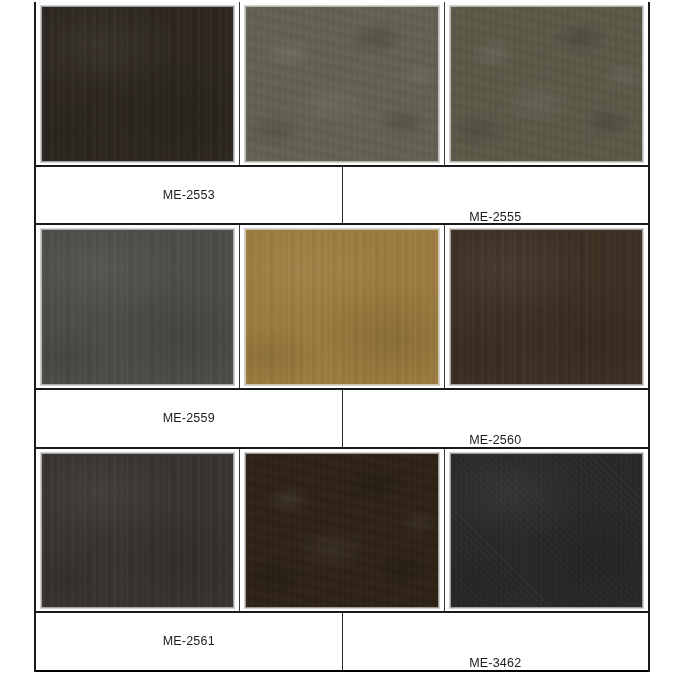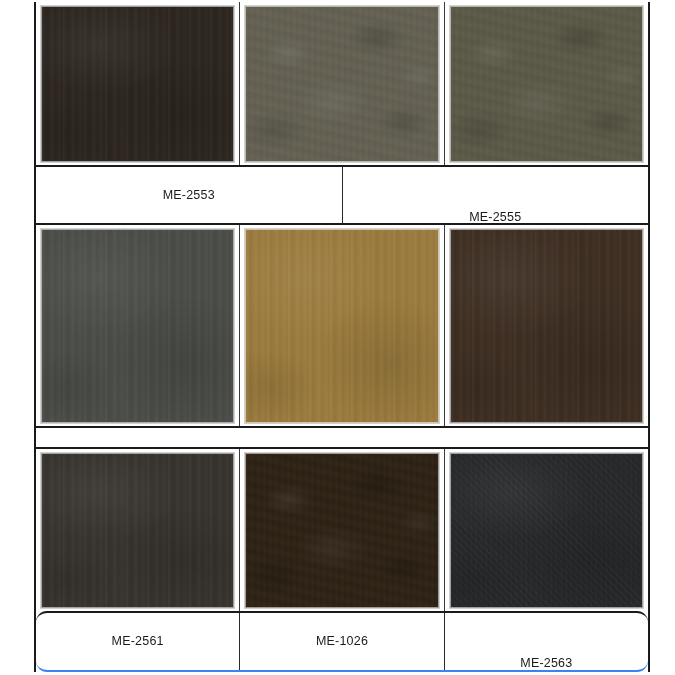--- a/index.html
+++ b/index.html
@@ -148,21 +148,21 @@
     border-right: 1px solid #2a2a2a;
     line-height: 1;
     white-space: nowrap;
   }
   .label-cell:last-child { border-right: none; margin-top: 44px; }
 
   
   .swatch-cell { border-right: 1px solid #3a3a3a; }
   .swatch-cell:last-child { border-right: none; }
 
-  .swatch-row:last-child .label-band { border-bottom: 2px solid #3b82f6; border-radius: 11px; }
+  .swatch-row:last-child .label-band { border-bottom: 2px solid #000000; }
 </style>
 </head>
 <body style="background: rgb(255, 255, 255);">
 
 <div id="swatch-catalog">
 
   <div class="swatch-row">
     <div class="swatch-images">
       <div class="swatch-cell">
         <div class="swatch-chip" style="background-color: rgb(45, 38, 32);"></div>
@@ -186,35 +186,36 @@
         <div class="swatch-chip" style="background-color: rgb(75, 77, 72);"></div>
       </div>
       <div class="swatch-cell">
         <div class="swatch-chip" style="background-color: rgb(156, 124, 62);"></div>
       </div>
       <div class="swatch-cell">
         <div class="swatch-chip" style="background-color: rgb(62, 46, 34);"></div>
       </div>
     </div>
     <div class="label-band">
+      <div class="label-cell">ME-2559</div>
+      <div class="label-cell">ME-2560</div>
     </div>
   </div>
 
   <div class="swatch-row">
     <div class="swatch-images">
       <div class="swatch-cell">
         <div class="swatch-chip" style="background-color: rgb(55, 51, 46);"></div>
       </div>
       <div class="swatch-cell">
         <div class="swatch-chip mottled" style="background-color: rgb(44, 33, 19);"></div>
       </div>
       <div class="swatch-cell">
         <div class="swatch-chip speckle" style="background-color: rgb(38, 40, 42);"></div>
       </div>
     </div>
     <div class="label-band">
       <div class="label-cell">ME-2561</div>
-      <div class="label-cell">ME-1026</div>
-      <div class="label-cell">ME-2563</div>
+      <div class="label-cell">ME-3462</div>
     </div>
   </div>
 
 </div>
 
 </body></html>

